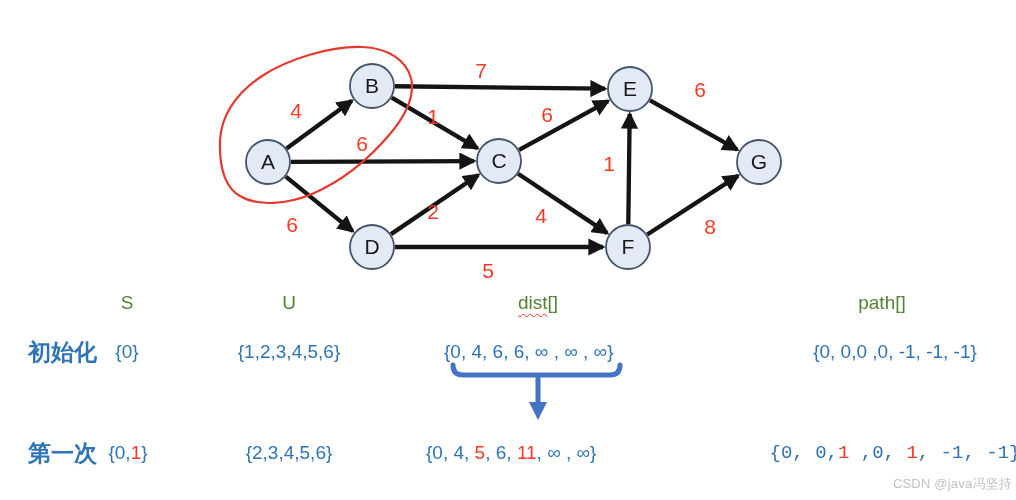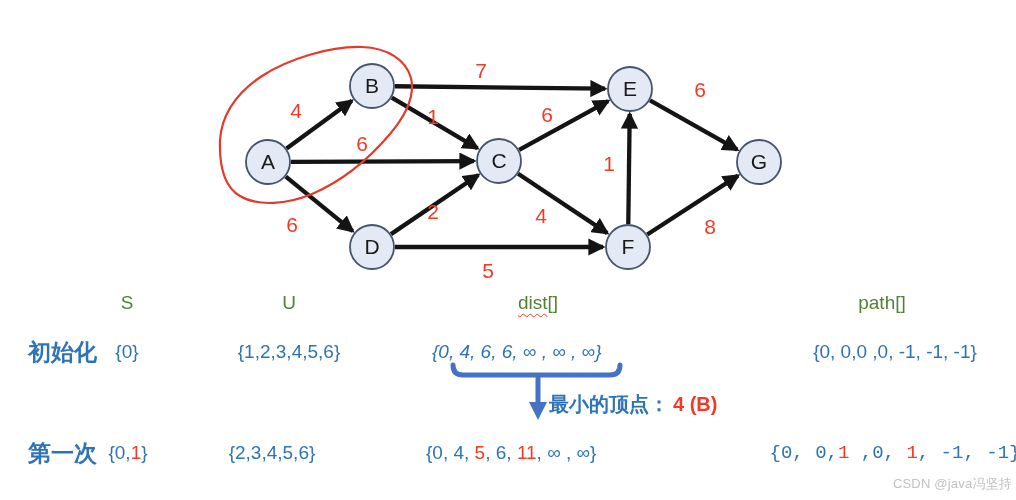--- a/index.html
+++ b/index.html
@@ -113,27 +113,24 @@
       </g>
     </svg>
   <div id="table-layer" class="layer" style="position:absolute;inset:0;">
       <div class="hdr" style="left: 127px; top: 303px;"><span>S</span></div>
       <div class="hdr" style="left: 289px; top: 303px;"><span>U</span></div>
       <div class="hdr" style="left: 538px; top: 303px;"><span class="squiggle">dist</span><span>[]</span></div>
       <div class="hdr" style="left: 882px; top: 303px;"><span>path[]</span></div>
       <div class="rowlabel" style="left: 28px; top: 352px;">初始化</div>
       <div class="cell" style="left: 127px; top: 352px;"><span>{0}</span></div>
       <div class="cell" style="left: 289px; top: 352px;"><span>{1,2,3,4,5,6}</span></div>
-      <div class="cell left" style="left: 432px; top: 352px; font-style: italic;"><span>{0, 4, 6, 6, ∞ , ∞ , ∞}</span></div>
+      <div class="cell left" style="left: 444px; top: 352px;"><span>{0, 4, 6, 6, ∞ , ∞ , ∞}</span></div>
       <div class="cell" style="left: 895px; top: 352px; text-align: center;"><span>{0, 0,0 ,0, -1, -1, -1}</span></div>
       <div class="rowlabel" style="left: 28px; top: 453px;">第一次</div>
       <div class="cell" style="left: 128px; top: 453px;"><span>{0,</span><span class="red">1</span><span>}</span></div>
-      <div class="cell" style="left: 272px; top: 453px;"><span>{2,3,4,5,6}</span></div>
+      <div class="cell" style="left: 289px; top: 453px;"><span>{2,3,4,5,6}</span></div>
       <div class="cell left" style="left: 426px; top: 453px; text-align: right;"><span>{0, 4, </span><span class="red">5</span><span>, 6, </span><span class="red">11</span><span>, ∞ , ∞}</span></div>
       <div class="cell" style="left: 895px; top: 453px; font-family: Liberation Mono, monospace;"><span>{0, 0,</span><span class="red">1</span><span> ,0, </span><span class="red">1</span><span>, -1, -1}</span></div>
     </div>
 
-  <div class="annot-text" id="annot" style="left: 549px; top: 404px;">
-    <span>最小的顶点：</span><span class="red">4 (B)</span>
-  </div>
 
   <div class="watermark" id="wm" style="left: 1012px; top: 484px;">CSDN @java冯坚持</div>
 </div>
 
 </body></html>

